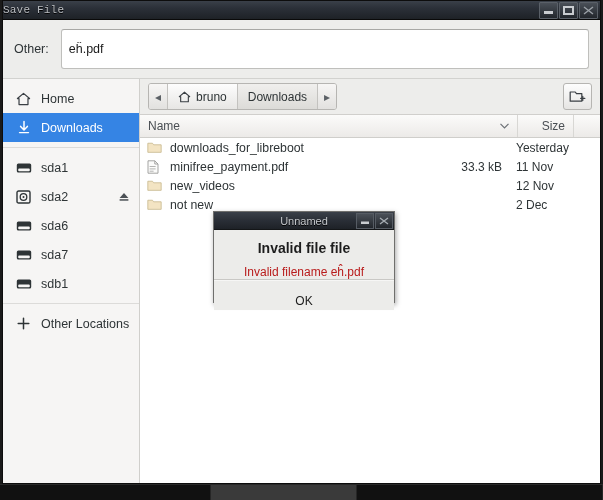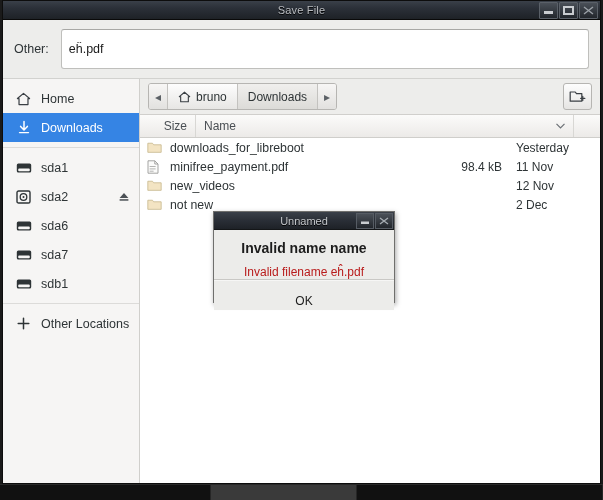--- a/index.html
+++ b/index.html
@@ -41,21 +41,22 @@
 
   
   #titlebar {
     height: 18px;
     flex: 0 0 18px;
     background: linear-gradient(to bottom, #3a4049 0%, #2b3038 40%, #1e2227 100%);
     border-bottom: 1px solid #0a0a0a;
     position: relative;
     display: flex;
     align-items: center;
-    justify-content: center;
+    justify-content: flex-start;
+    font-family: Liberation Mono, monospace;
   }
   #titlebar .title {
     color: #b9bcc0;
     font-size: 11px;
     letter-spacing: .2px;
     text-shadow: 0 1px 0 #000;
   }
   .winbtns {
     position: absolute;
     right: 2px;
@@ -548,28 +549,28 @@
           <div class="spacer"></div>
           <div id="newfolder-btn">
             <svg width="17" height="15" viewBox="0 0 18 16">
               <path d="M1.2 3.2 L6.6 3.2 L7.9 4.9 L13.6 4.9 L13.6 13 L1.2 13 Z" fill="none" stroke="#3a3f44" stroke-width="1.3" stroke-linejoin="round"></path>
               <path d="M14.6 7.8 L14.6 12.2 M12.4 10 L16.8 10" stroke="#3a3f44" stroke-width="1.3" stroke-linecap="round"></path>
             </svg>
           </div>
         </div>
 
         <div id="listhead">
-          <div class="hc size">
-            <span>Size</span>
-          </div>
           <div class="hc name">
             <span>Name</span>
             <svg width="9" height="6" viewBox="0 0 9 6">
               <path d="M0.5 0.8 L4.5 5 L8.5 0.8" fill="none" stroke="#6c7176" stroke-width="1.2"></path>
             </svg>
+          </div>
+          <div class="hc size">
+            <span>Size</span>
           </div>
           <div class="hc pad"></div>
         </div>
 
         <div id="filelist">
 
           <div class="frow">
             <div class="c-name">
               <span class="fico">
                 <svg width="15" height="13" viewBox="0 0 16 14">
@@ -589,21 +590,21 @@
                 <svg width="12" height="14" viewBox="0 0 12 14">
                   <path d="M1 0.8 L7.8 0.8 L11 4 L11 13.2 L1 13.2 Z" fill="#fbfbfa" stroke="#9a9a98" stroke-width="0.9"></path>
                   <path d="M7.8 0.8 L7.8 4 L11 4" fill="none" stroke="#9a9a98" stroke-width="0.9"></path>
                   <rect x="2.6" y="6" width="6" height="1" fill="#b4b4b2"></rect>
                   <rect x="2.6" y="8.4" width="6" height="1" fill="#b4b4b2"></rect>
                   <rect x="2.6" y="10.7" width="4" height="1" fill="#b4b4b2"></rect>
                 </svg>
               </span>
               <span>minifree_payment.pdf</span>
             </div>
-            <div class="c-size">98.4 kB</div>
+            <div class="c-size">33.3 kB</div>
             <div class="c-mod">11 Nov</div>
             <div class="c-pad"></div>
           </div>
 
           <div class="frow">
             <div class="c-name">
               <span class="fico">
                 <svg width="15" height="13" viewBox="0 0 16 14">
                   <path d="M0.8 2.4 L5.8 2.4 L7.1 4.1 L15.2 4.1 L15.2 12.2 L0.8 12.2 Z" fill="#f3e4c3" stroke="#c9b98f" stroke-width="0.9"></path>
                 </svg>
@@ -645,21 +646,21 @@
             </svg>
           </div>
           <div class="mwinbtn">
             <svg width="10" height="8" viewBox="0 0 10 8">
               <path d="M1 1 L9 7 M9 1 L1 7" stroke="#a6acb2" stroke-width="1.3" fill="none"></path>
             </svg>
           </div>
         </div>
       </div>
       <div id="modal-content">
-        <div id="modal-heading">Invalid name name</div>
+        <div id="modal-heading">Invalid file file</div>
         <div id="modal-message">Invalid filename eĥ.pdf</div>
       </div>
       <div id="modal-actions">
         <div id="modal-ok">OK</div>
       </div>
     </div>
 
   </div>
 
   <div id="taskbar">

